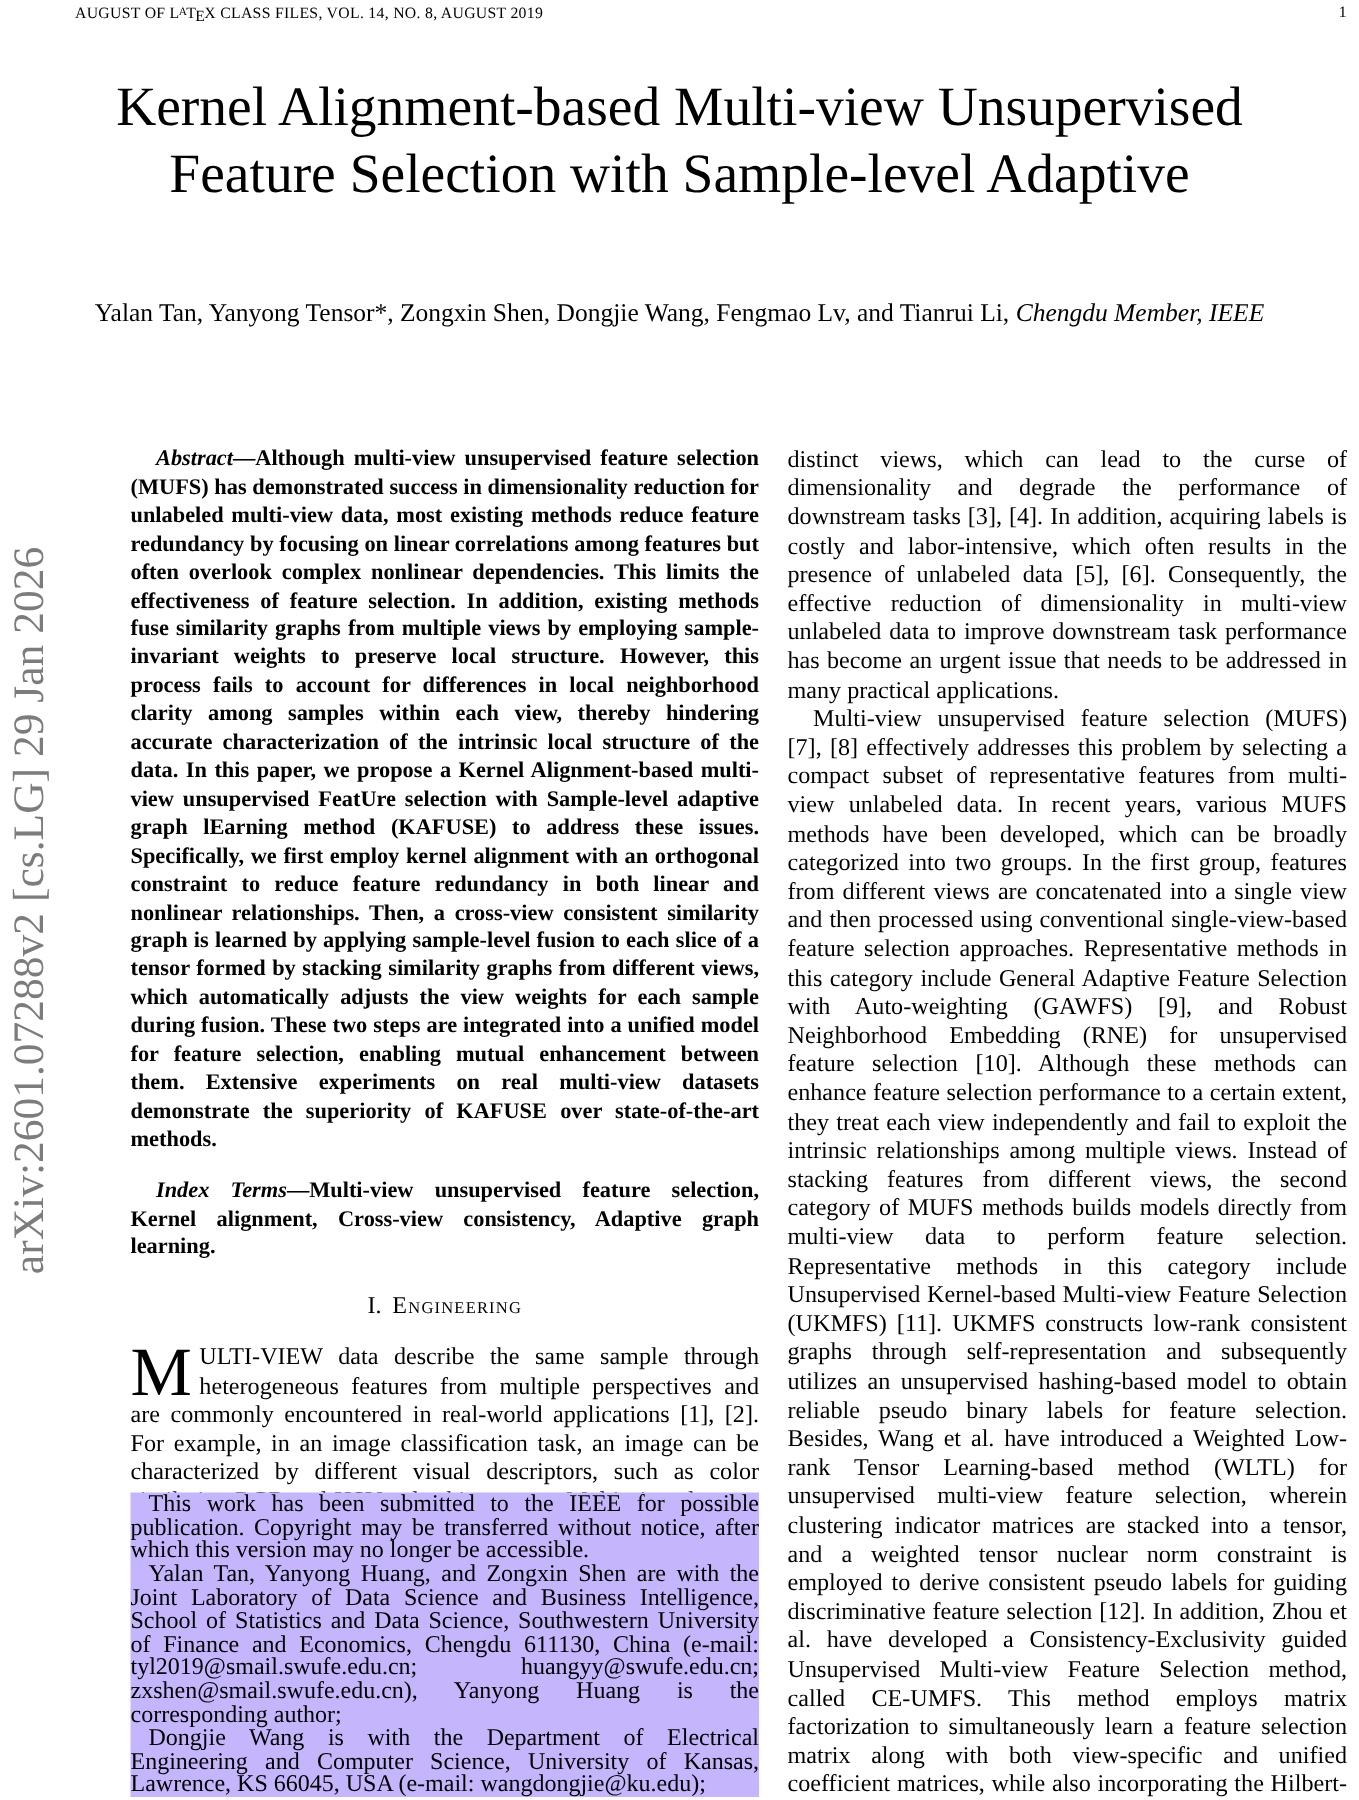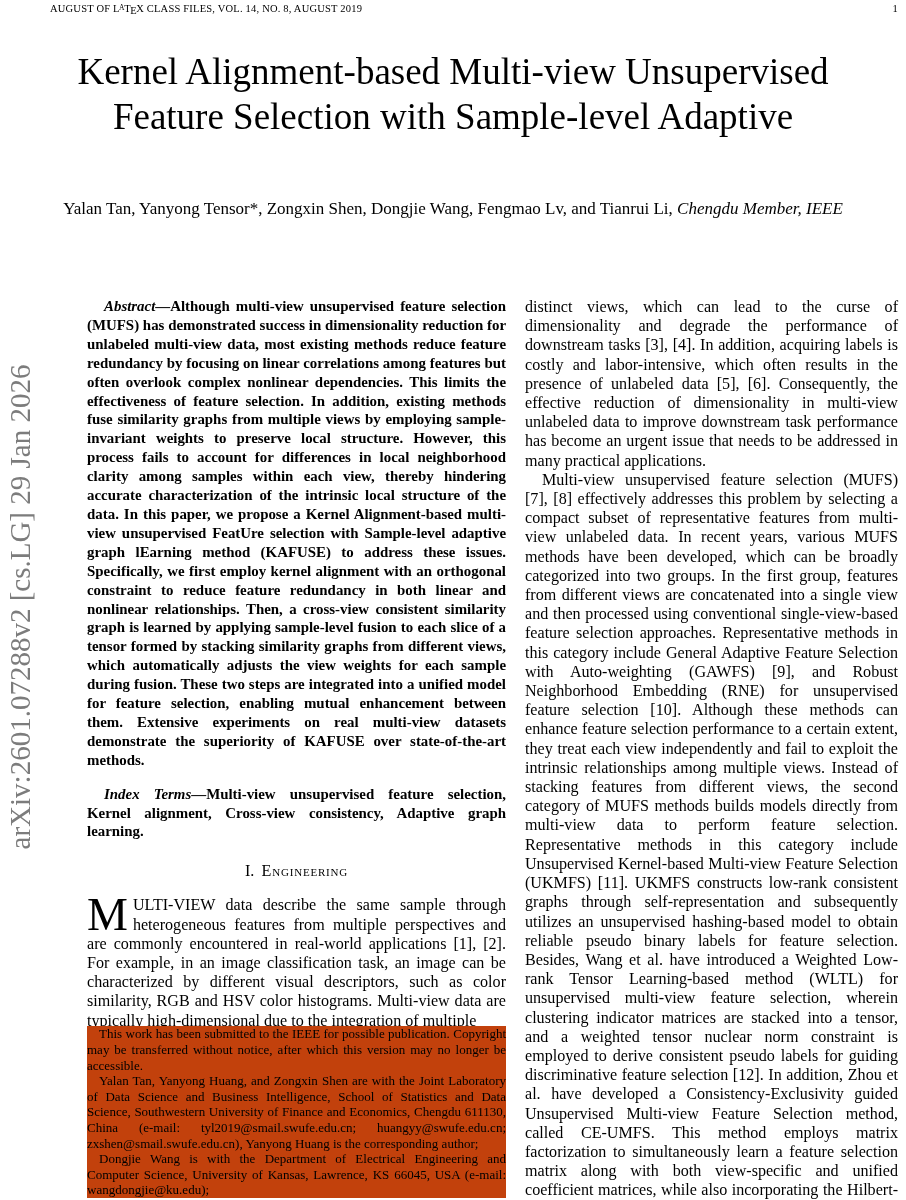--- a/index.html
+++ b/index.html
@@ -97,22 +97,22 @@
   .dropcap {
     float: left;
     font-size: 46px;
     line-height: 36px;
     padding: 2px 5px 0 0;
   }
 
   .footnotes {
     position: absolute;
     left: 0; right: 0; bottom: 2px;
-    background: #c2410c;
-    font-size: 13px;
+    background: #c4b5fd;
+    font-size: 16px;
     line-height: 15.6px;
     text-align: justify;
   }
   .footnotes p { text-indent: 12px; }
 
   .col-right p + p { margin-top: 0; }
 </style>
 </head>
 <body>
 

